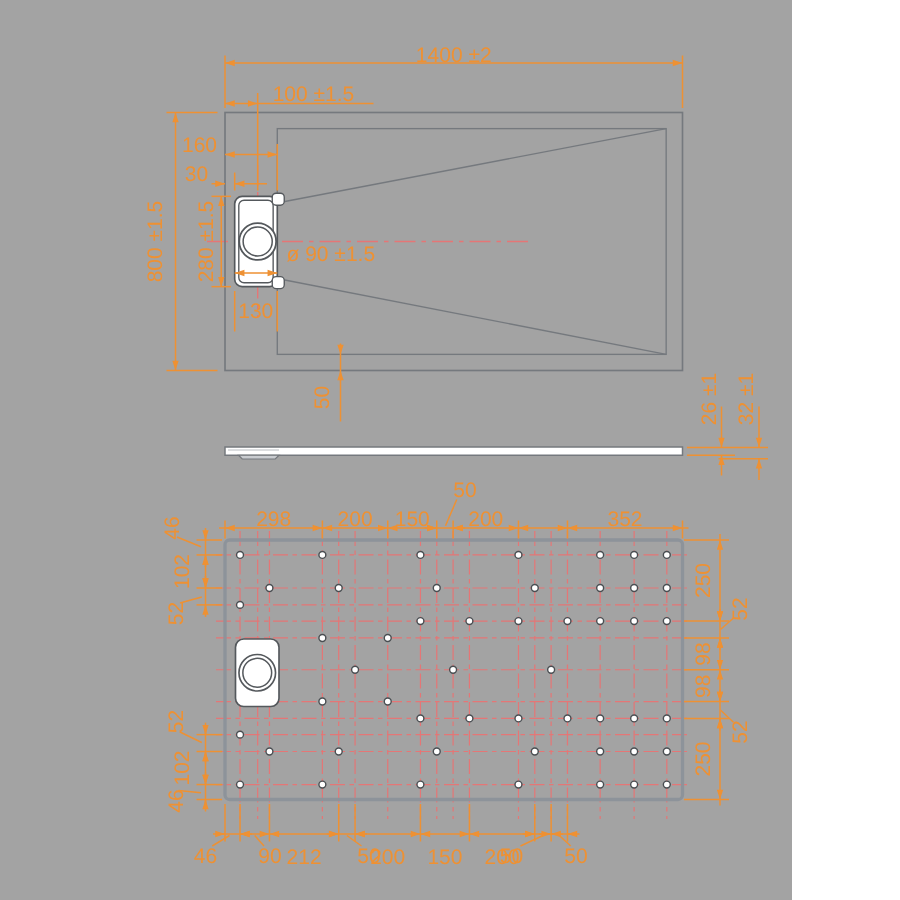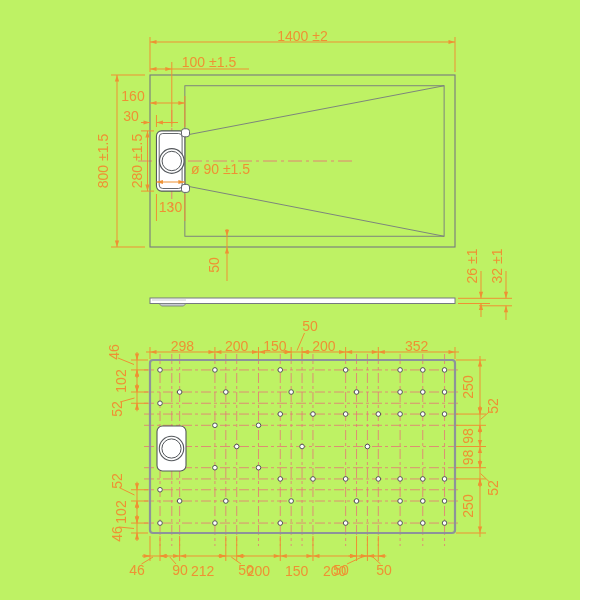--- a/index.html
+++ b/index.html
@@ -1,16 +1,16 @@
 <!DOCTYPE html>
 <html><head>
 <meta charset="utf-8">
 <style>
   html,body{margin:0;padding:0;background:#ffffff;}
-  .stage{width:580px;height:600px;position:relative;background:#bef264;overflow:hidden;}
+  .stage{width:528px;height:600px;position:relative;background:#a3a3a3;overflow:hidden;}
   svg text{font-family:"Liberation Sans","DejaVu Sans",sans-serif;}
 </style>
 </head>
 <body>
 
 <div class="stage">
   <svg id="drawing" width="600" height="600" viewBox="0 0 600 600" xmlns="http://www.w3.org/2000/svg">
       <g>
         <line x1="138" y1="161" x2="355" y2="161" stroke="#e57676" stroke-width="0.9" stroke-dasharray="14 4 3 4"></line>
         <line x1="171.79" y1="110" x2="171.79" y2="212" stroke="#e57676" stroke-width="0.9" stroke-dasharray="14 4 3 4"></line>

